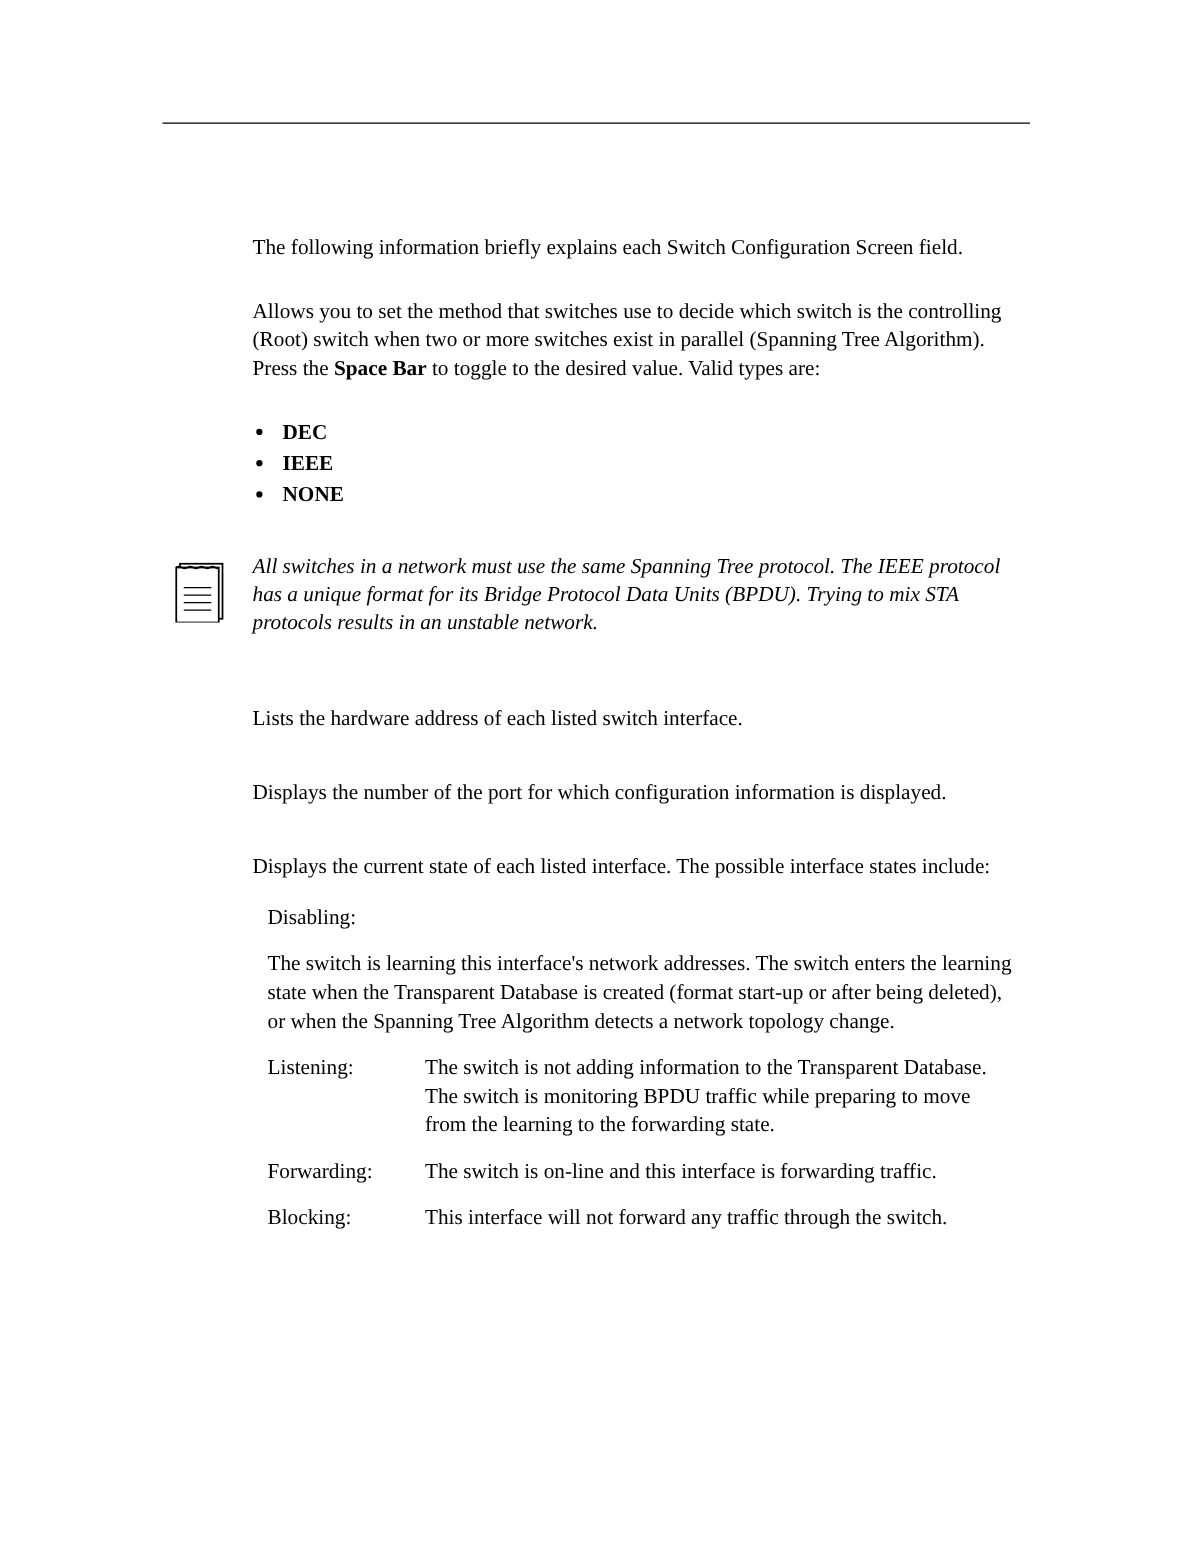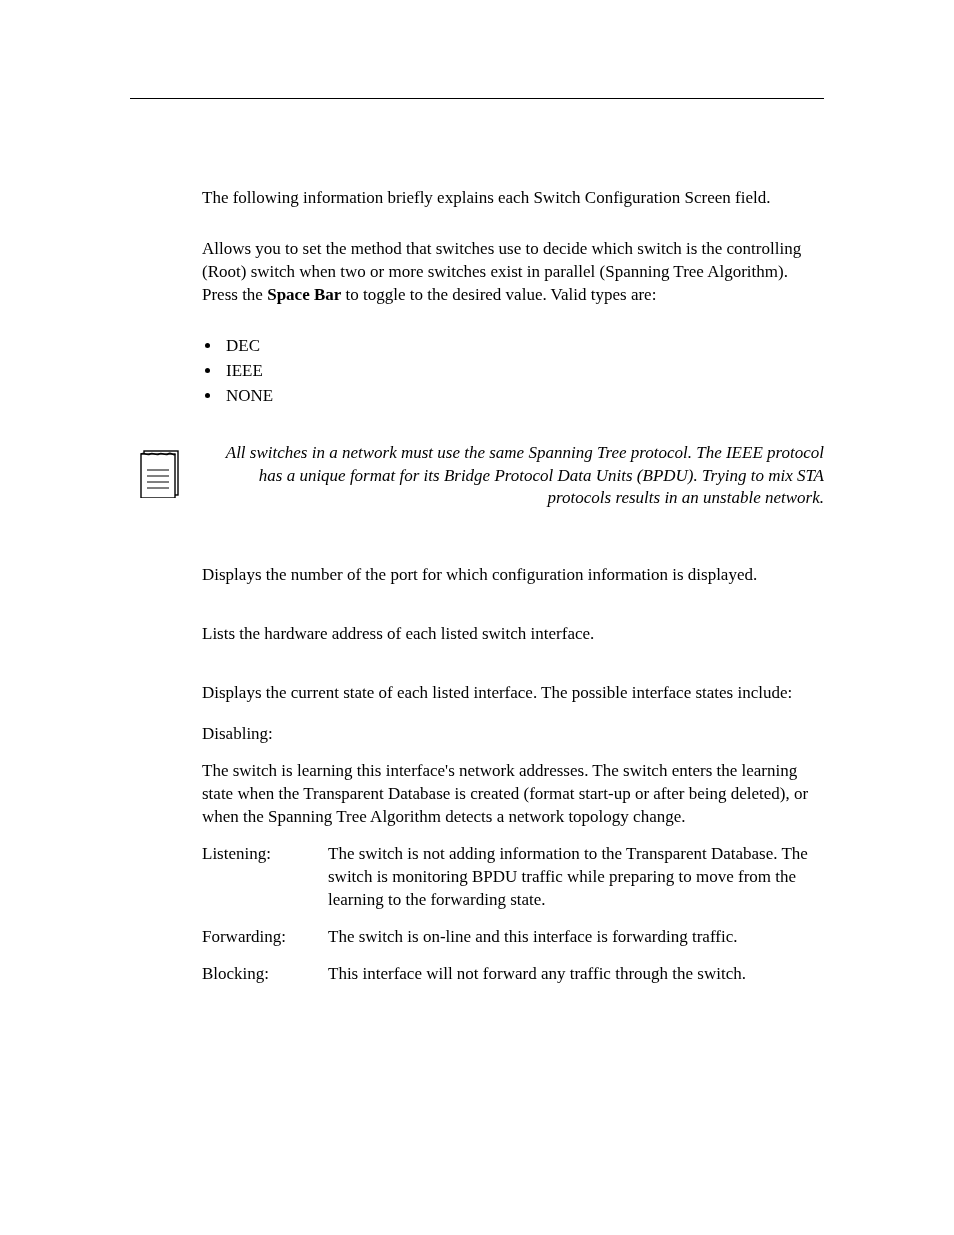--- a/index.html
+++ b/index.html
@@ -30,43 +30,43 @@
   }
   .bold { font-weight: bold; }
   ul.bullets {
     list-style: disc;
     margin: 0 0 34px 0;
     padding-left: 20px;
   }
   ul.bullets li {
     padding-left: 4px;
     margin: 2px 0;
+    font-weight: bold;
   }
   .note-wrap {
     display: flex;
     align-items: flex-start;
     margin-left: -64px;
     margin-bottom: 54px;
   }
   .note-icon {
     flex: 0 0 auto;
     width: 44px;
     margin-right: 20px;
   }
   .note-icon svg { display: block; }
   .note-text {
     font-style: italic;
     margin: 0;
-    text-align: right;
   }
   .section-gap {
     margin: 0 0 36px 0;
   }
   .dl {
-    margin: 0;
+    margin: 12px;
   }
   .dl-row {
     display: flex;
     margin: 0 0 14px 0;
   }
   .dl-term {
     flex: 0 0 126px;
   }
   .dl-def {
     flex: 1 1 auto;
@@ -101,23 +101,23 @@
           <path d="M3 12 C 6 9, 9 15, 12 12 S 18 15, 21 12 S 27 15, 30 12 S 36 15, 37 12" fill="none" stroke="#000" stroke-width="1.2"></path>
           <line x1="9" y1="28" x2="31" y2="28" stroke="#000" stroke-width="1"></line>
           <line x1="9" y1="34" x2="31" y2="34" stroke="#000" stroke-width="1"></line>
           <line x1="9" y1="40" x2="31" y2="40" stroke="#000" stroke-width="1"></line>
           <line x1="9" y1="46" x2="31" y2="46" stroke="#000" stroke-width="1"></line>
         </svg>
       </div>
       <p class="note-text">All switches in a network must use the same Spanning Tree protocol. The IEEE protocol has a unique format for its Bridge Protocol Data Units (BPDU). Trying to mix STA protocols results in an unstable network.</p>
     </div>
 
+    <p class="section-gap">Lists the hardware address of each listed switch interface.</p>
+
     <p class="section-gap">Displays the number of the port for which configuration information is displayed.</p>
-
-    <p class="section-gap">Lists the hardware address of each listed switch interface.</p>
 
     <p class="para" style="margin-bottom:18px;">Displays the current state of each listed interface. The possible interface states include:</p>
 
     <div class="dl">
       <div class="dl-row">
         <div class="dl-term">Disabling:</div>
       </div>
       <div class="dl-row">
         <div class="dl-def">The switch is learning this interface's network addresses. The switch enters the learning state when the Transparent Database is created (format start-up or after being deleted), or when the Spanning Tree Algorithm detects a network topology change.</div>
       </div>

